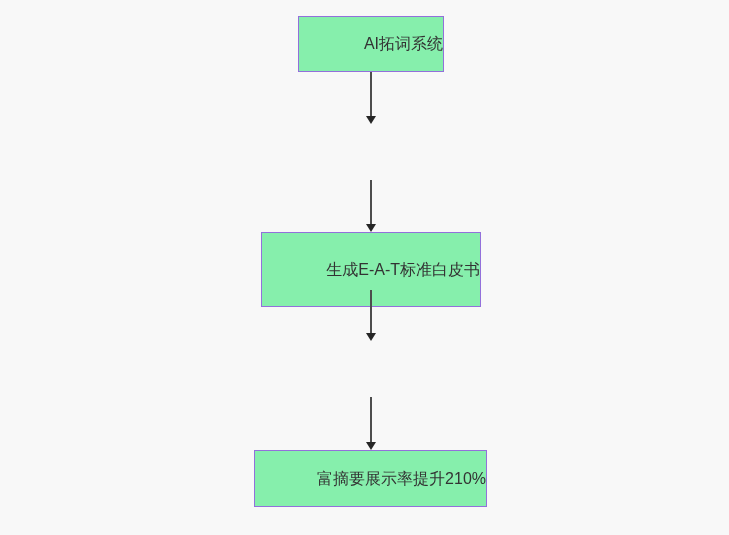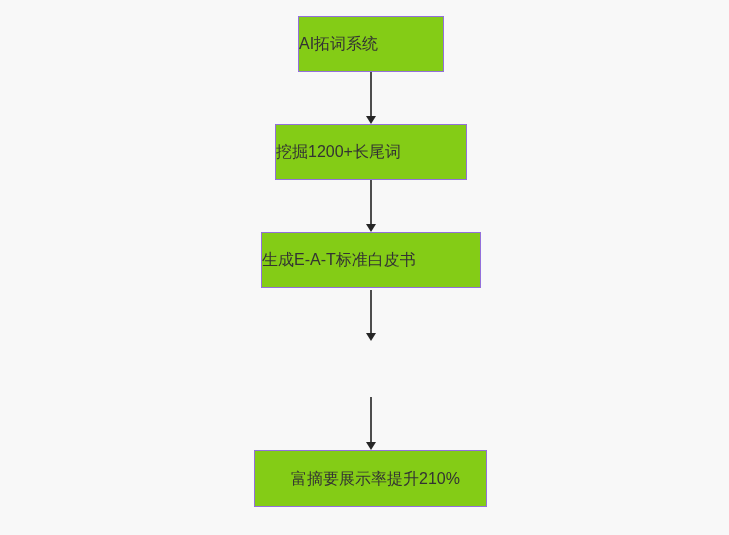--- a/index.html
+++ b/index.html
@@ -10,25 +10,25 @@
     overflow: hidden;
   }
   .canvas {
     position: relative;
     width: 729px; height: 535px;
     background: #f8f8f8;
   }
   .node {
     position: absolute;
     height: 56px;
-    background: #84cc16;
+    background: #86efac;
     border: 1px solid #9370DB;
     display: flex;
     align-items: center;
-    justify-content: flex-start;
+    justify-content: flex-end;
   }
   .node-label {
     color: #333333;
     font-size: 16px;
     line-height: 1;
     white-space: nowrap;
     text-align: center;
   }
   .edge {
     position: absolute;
@@ -57,30 +57,27 @@
 
   <div class="node" style="top:16px; left:298px; width:146px;">
     <span class="node-label">AI拓词系统</span>
   </div>
 
   <div class="edge" style="top:72px; height:52px;">
     <div class="edge-line"></div>
     <div class="edge-head"></div>
   </div>
 
-  <div class="node" style="top:124px; left:275px; width:192px;">
-    <span class="node-label">挖掘1200+长尾词</span>
-  </div>
 
   <div class="edge" style="top:180px; height:52px;">
     <div class="edge-line"></div>
     <div class="edge-head"></div>
   </div>
 
-  <div class="node" style="top:232px; left:261px; width:220px; height:56px;">
+  <div class="node" style="top:232px; left:261px; width:220px; height:75px;">
     <span class="node-label">生成E-A-T标准白皮书</span>
   </div>
 
   <div class="edge" style="top:290px; height:51px;">
     <div class="edge-line"></div>
     <div class="edge-head"></div>
   </div>
 
 
   <div class="edge" style="top:397px; height:53px;">

